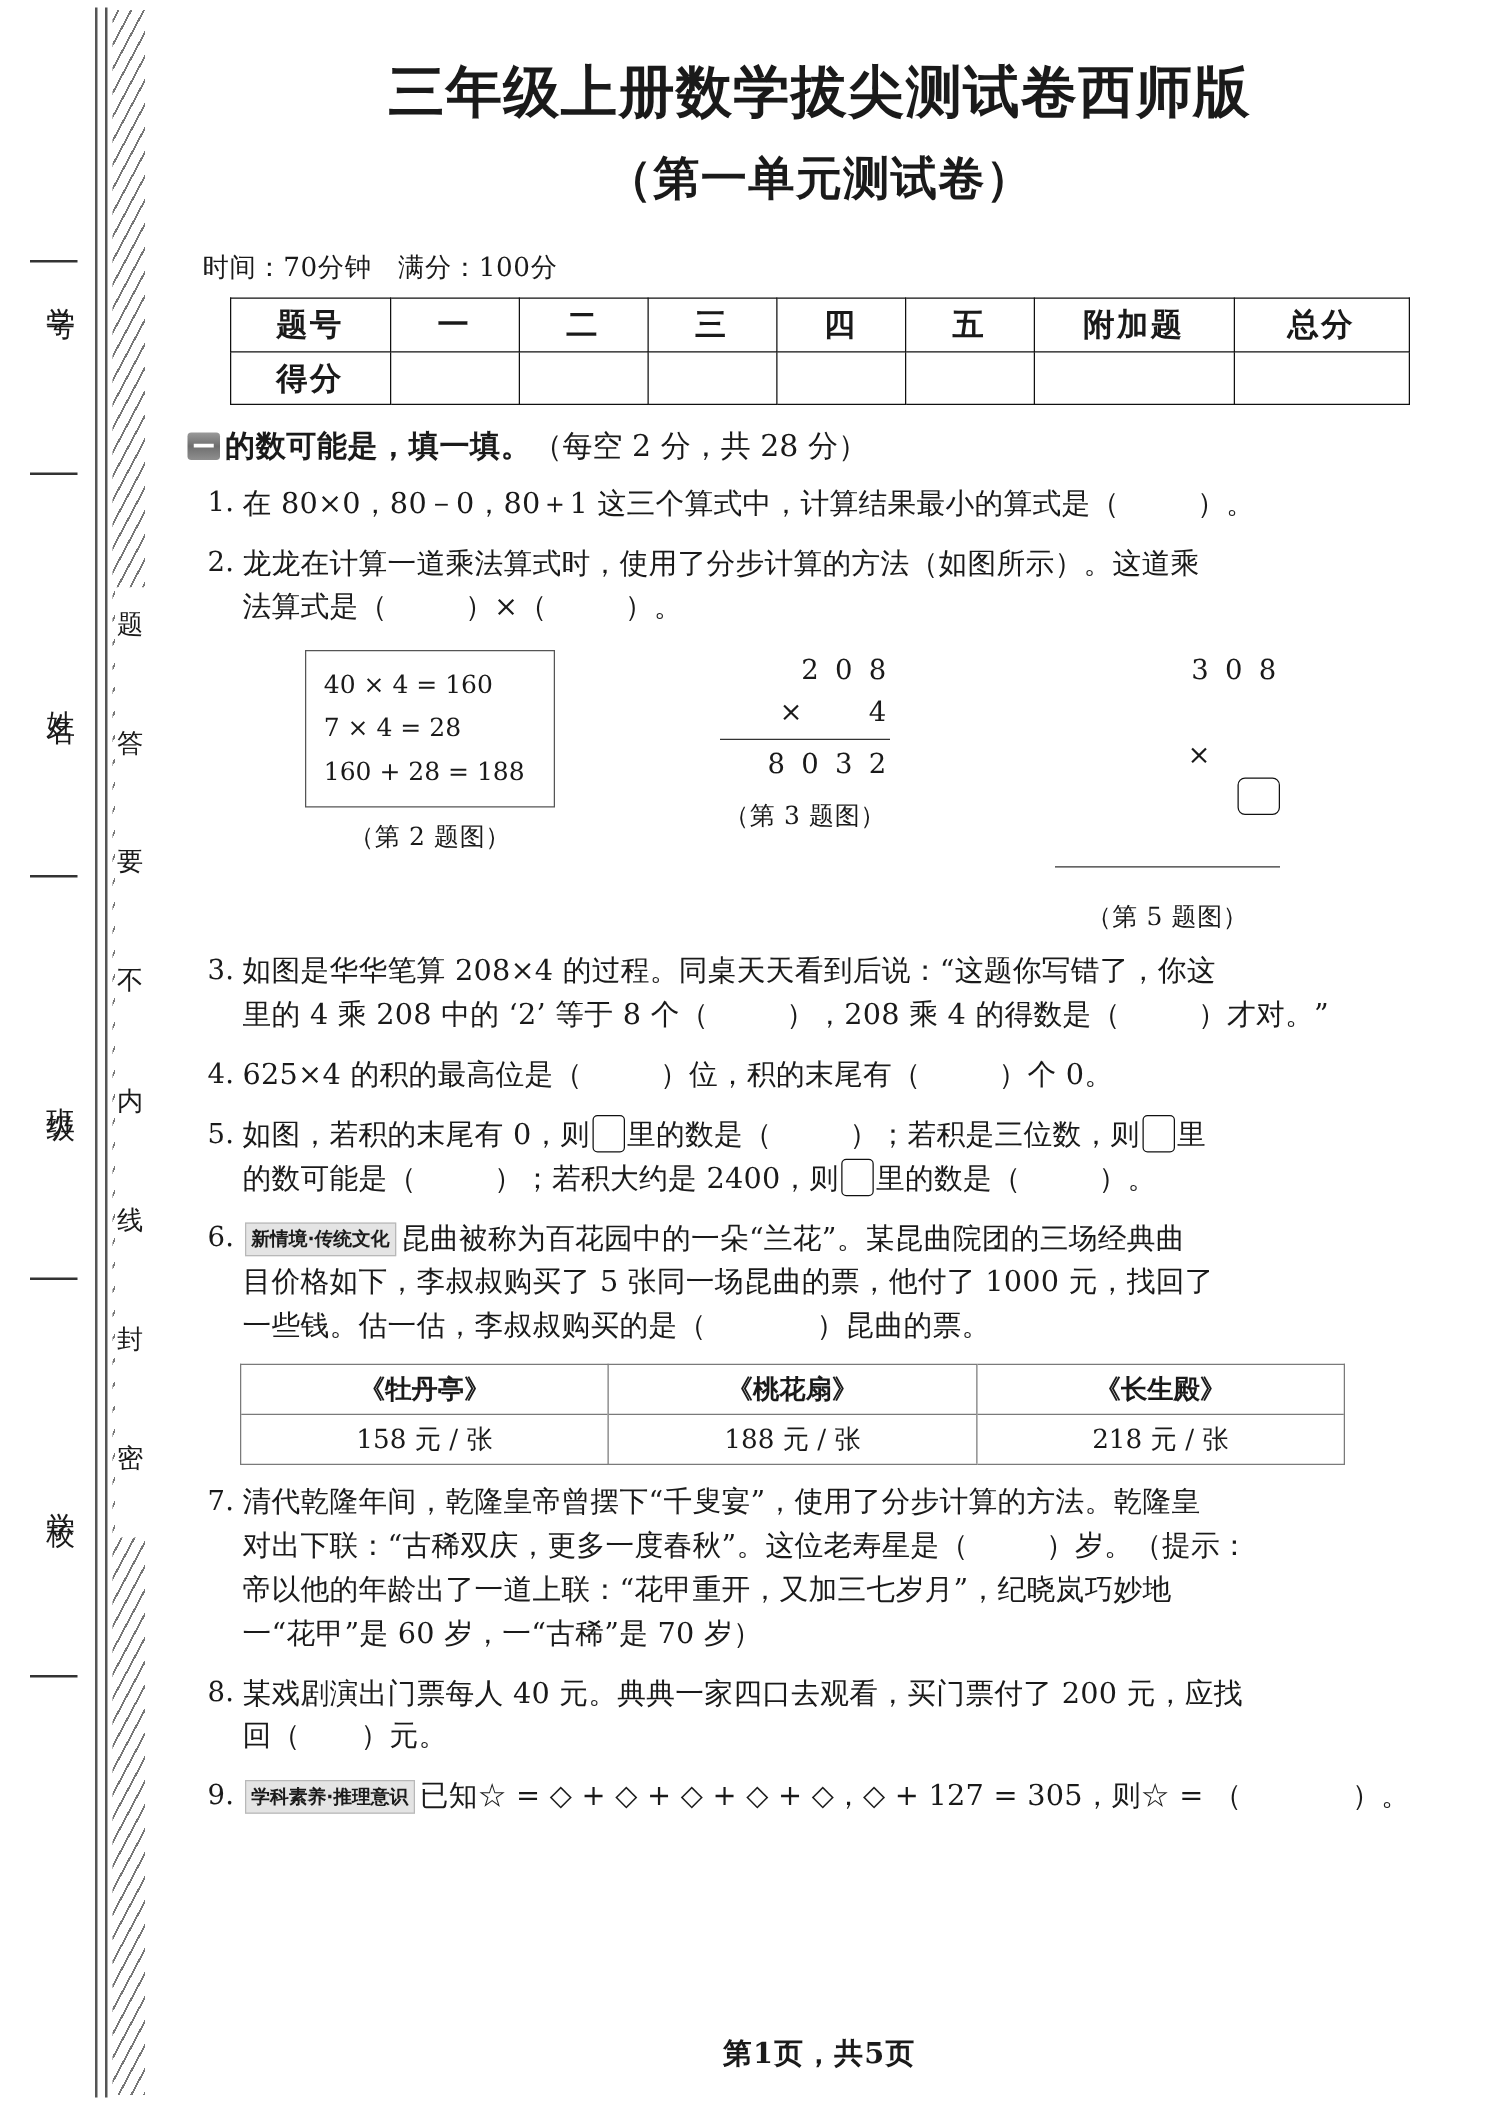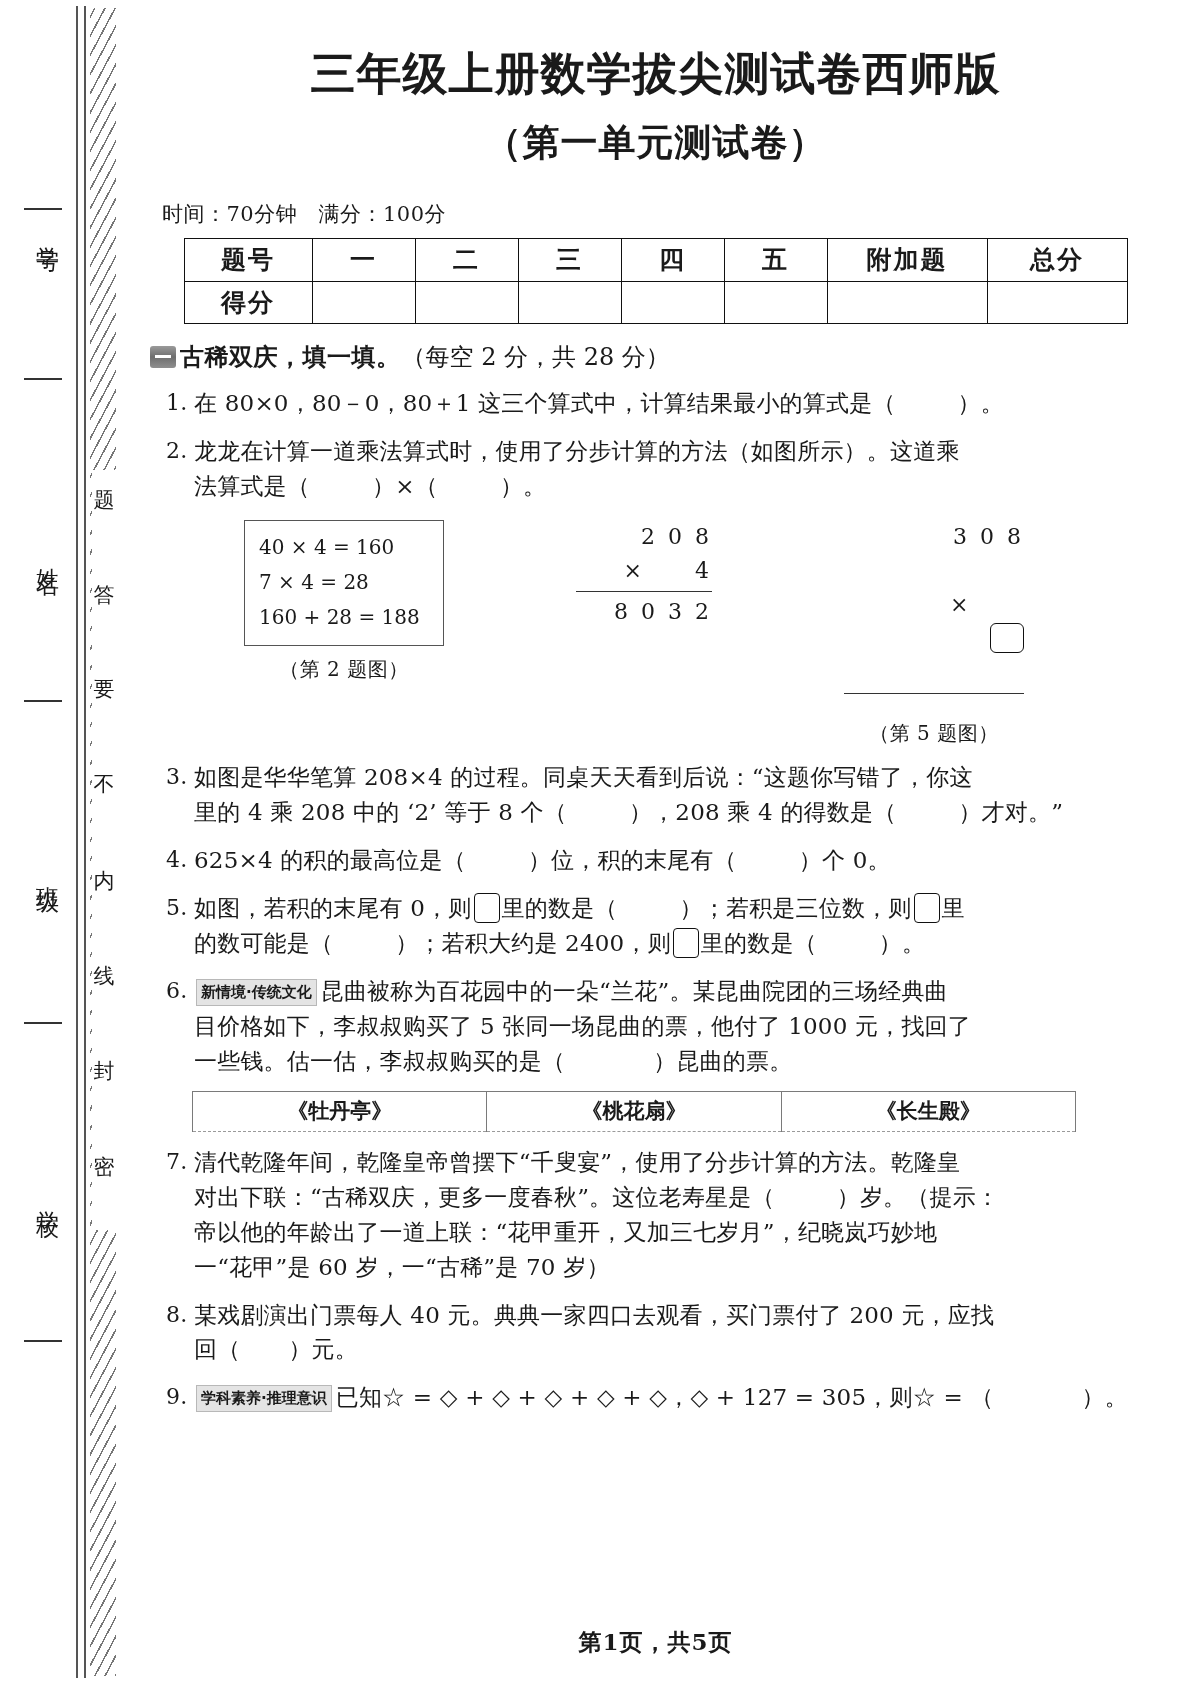--- a/index.html
+++ b/index.html
@@ -346,21 +346,21 @@
       <td></td>
       <td></td>
       <td></td>
       <td></td>
     </tr>
   </tbody>
     </table>
 
   <div class="section-head">
     <span class="sec-num"></span>
-    <span class="sec-title">古稀双庆，填一填。</span>
+    <span class="sec-title">的数可能是，填一填。</span>
     <span class="sec-points">（每空 2 分，共 28 分）</span>
   </div>
 
   <div class="q">
     <span class="num">1.</span>
     <span class="body"><span>在 80×0，80－0，80＋1 这三个算式中，计算结果最小的算式是（</span><span class="blk"></span><span>）。</span></span>
   </div>
 
   <div class="q">
     <span class="num">2.</span>
@@ -377,20 +377,21 @@
       </div>
       <div class="fig-cap">（第 2 题图）</div>
     </div>
 
     <div class="fig fig2">
       <div class="vcalc">
         <div class="row">2 0 8</div>
         <div class="row opline">×     4</div>
         <div class="res">8 0 3 2</div>
       </div>
+      <div class="fig-cap">（第 3 题图）</div>
     </div>
 
     <div class="fig fig3">
       <div class="vcalc" style="min-width:130px;">
         <div class="row">3 0 8</div>
         <div class="row opline" style="text-align:left;padding-left:6px;">
           <span>×</span>
           <span class="vbox" style="margin-left:40px;"></span>
         </div>
         <div class="res" style="height:16px;"></div>
@@ -423,20 +424,25 @@
     <span class="body"><span>一些钱。估一估，李叔叔购买的是（</span><span class="blk-l"></span><span>）昆曲的票。</span></span>
   </div>
 
   <table class="price-table">
     <tbody>
         <tr class="head">
       <td>《牡丹亭》</td>
       <td class="sep">《桃花扇》</td>
       <td>《长生殿》</td>
     </tr>
+    <tr>
+      <td>158 元 / 张</td>
+      <td class="sep">188 元 / 张</td>
+      <td>218 元 / 张</td>
+    </tr>
   </tbody>
     </table>
 
   <div class="q">
     <span class="num">7.</span>
     <span class="body">清代乾隆年间，乾隆皇帝曾摆下“千叟宴”，使用了分步计算的方法。乾隆皇</span>
     <span class="body"><span>对出下联：“古稀双庆，更多一度春秋”。这位老寿星是（</span><span class="blk"></span><span>）岁。（提示：</span></span>
     <span class="body">帝以他的年龄出了一道上联：“花甲重开，又加三七岁月”，纪晓岚巧妙地</span>
     <span class="body">一“花甲”是 60 岁，一“古稀”是 70 岁）</span>
   </div>

